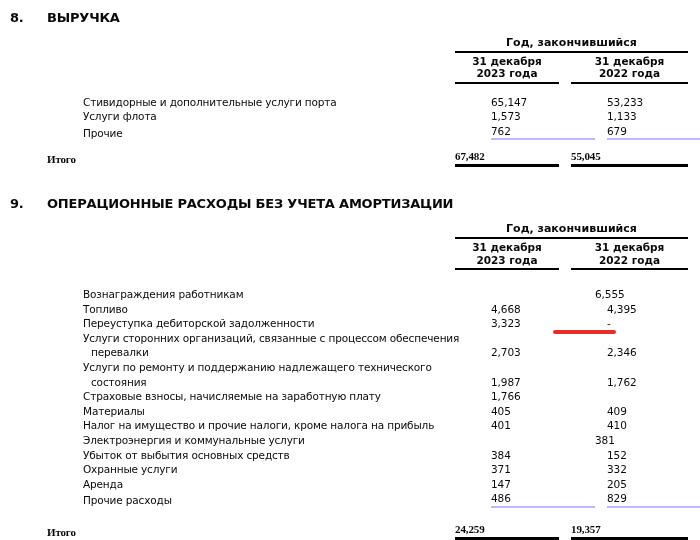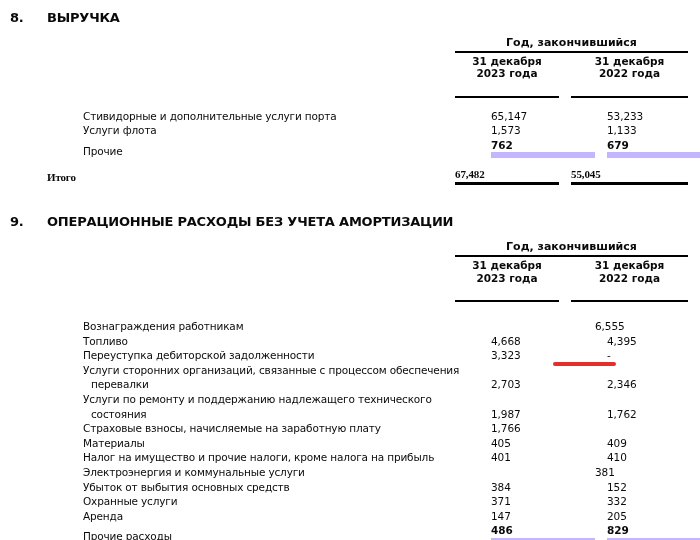--- a/index.html
+++ b/index.html
@@ -10,29 +10,29 @@
     font-family:"DejaVu Sans","Liberation Sans",sans-serif;
   }
   .section.first { padding-top:10px; }
   .section.second { margin-top:29px; }
   .section-heading { margin-left:10px; display:flex; font-weight:bold; font-size:13px; line-height:15px; letter-spacing:-0.2px; }
   .sec-num { flex:0 0 37px; width:37px; }
   .fin-table { margin-left:47px; width:641px; font-size:10.5px; }
   .trow { display:grid; grid-template-columns:408px 104px 12px 117px; align-items:end; }
   .period-row { margin-top:11px; }
   .period-cell { grid-column:2/5; text-align:center; font-weight:bold; font-size:11px; line-height:13px; padding-bottom:2px; border-bottom:2px solid #000; }
-  .colhead { text-align:center; font-weight:bold; font-size:10.5px; line-height:12.3px; white-space:pre-line; padding:2px 0 16px; border-bottom:2px solid #000; }
+  .colhead { text-align:center; font-weight:bold; font-size:10.5px; line-height:12.3px; white-space:pre-line; padding:2px 0 2px; border-bottom:2px solid #000; }
   .tbody { margin-top:11px; }
   .section.second .tbody { margin-top:17px; }
   .body-row { position:relative;margin-left:36px; }
   .cell-label { line-height:14.6px; padding-left:8px; text-indent:-8px; white-space:pre-line; letter-spacing:-0.15px; }
   .cell-num { line-height:14.6px; letter-spacing:-0.1px; }
   .cell-num.c1 { padding-right:11px; }
   .cell-num.c2 { padding-right:15px; }
-  .last-data-row .cell-num { border-bottom:6px solid #c4b5fd;font-weight:bold; }
+  .last-data-row .cell-num { border-bottom:2px solid #c4b5fd; }
   .total-row { margin-top:8px; font-weight:bold; font-size:11px; }
   .section.second .total-row { margin-top:13px; }
   .total-row .cell-label, .total-row .cell-num { line-height:16px;font-family:Liberation Serif, serif; }
   .total-row .cell-num { border-bottom:3px solid #000; }
   .red-underline {
     position:absolute; left:470px; bottom:-3px; width:63px; height:3.5px;
     background:var(--annotation-color,#e62d2a); border-radius:2px; z-index:1;
   }
 </style>
 </head>

